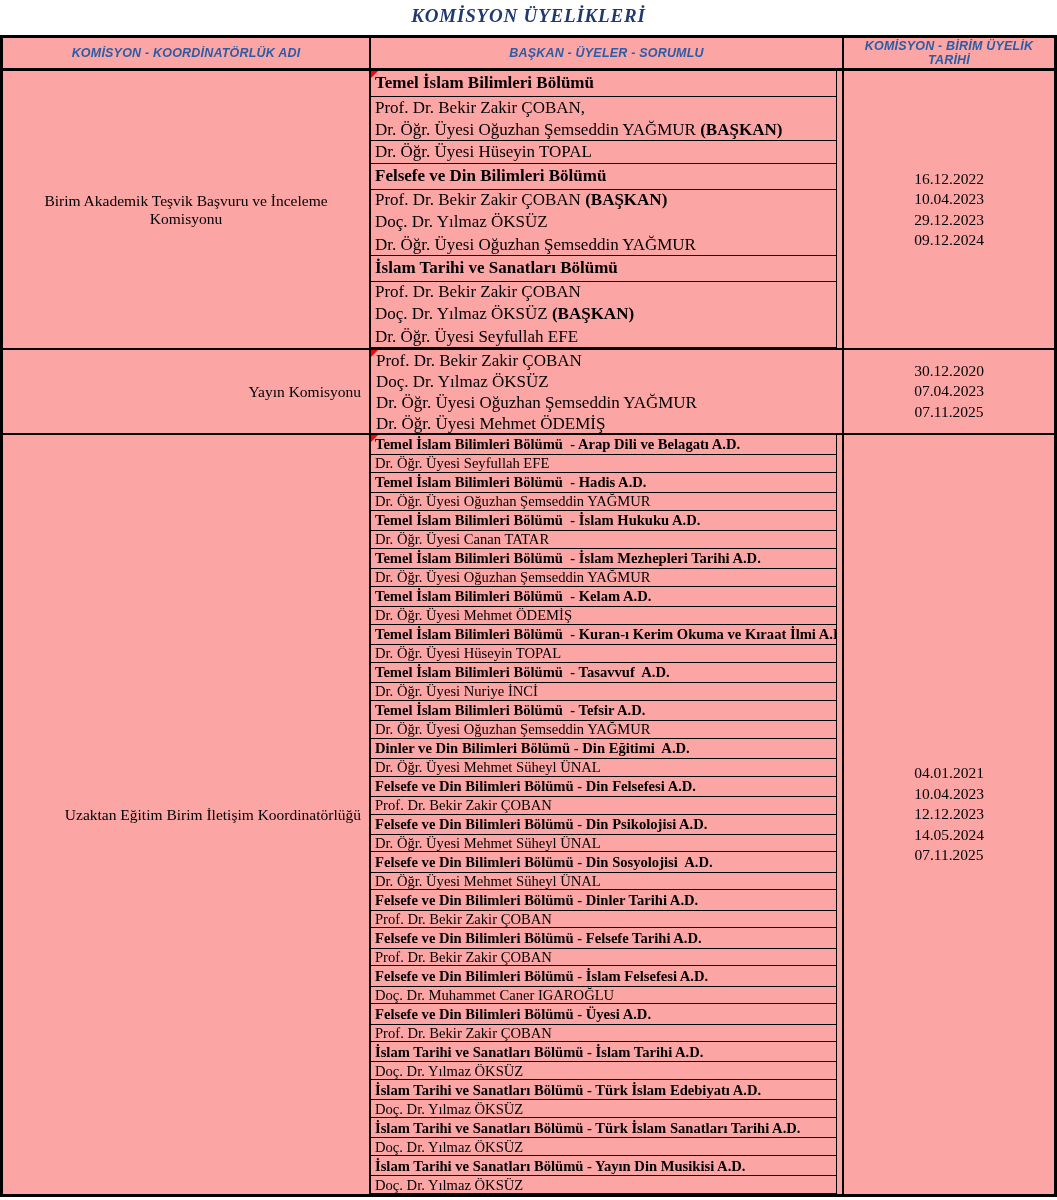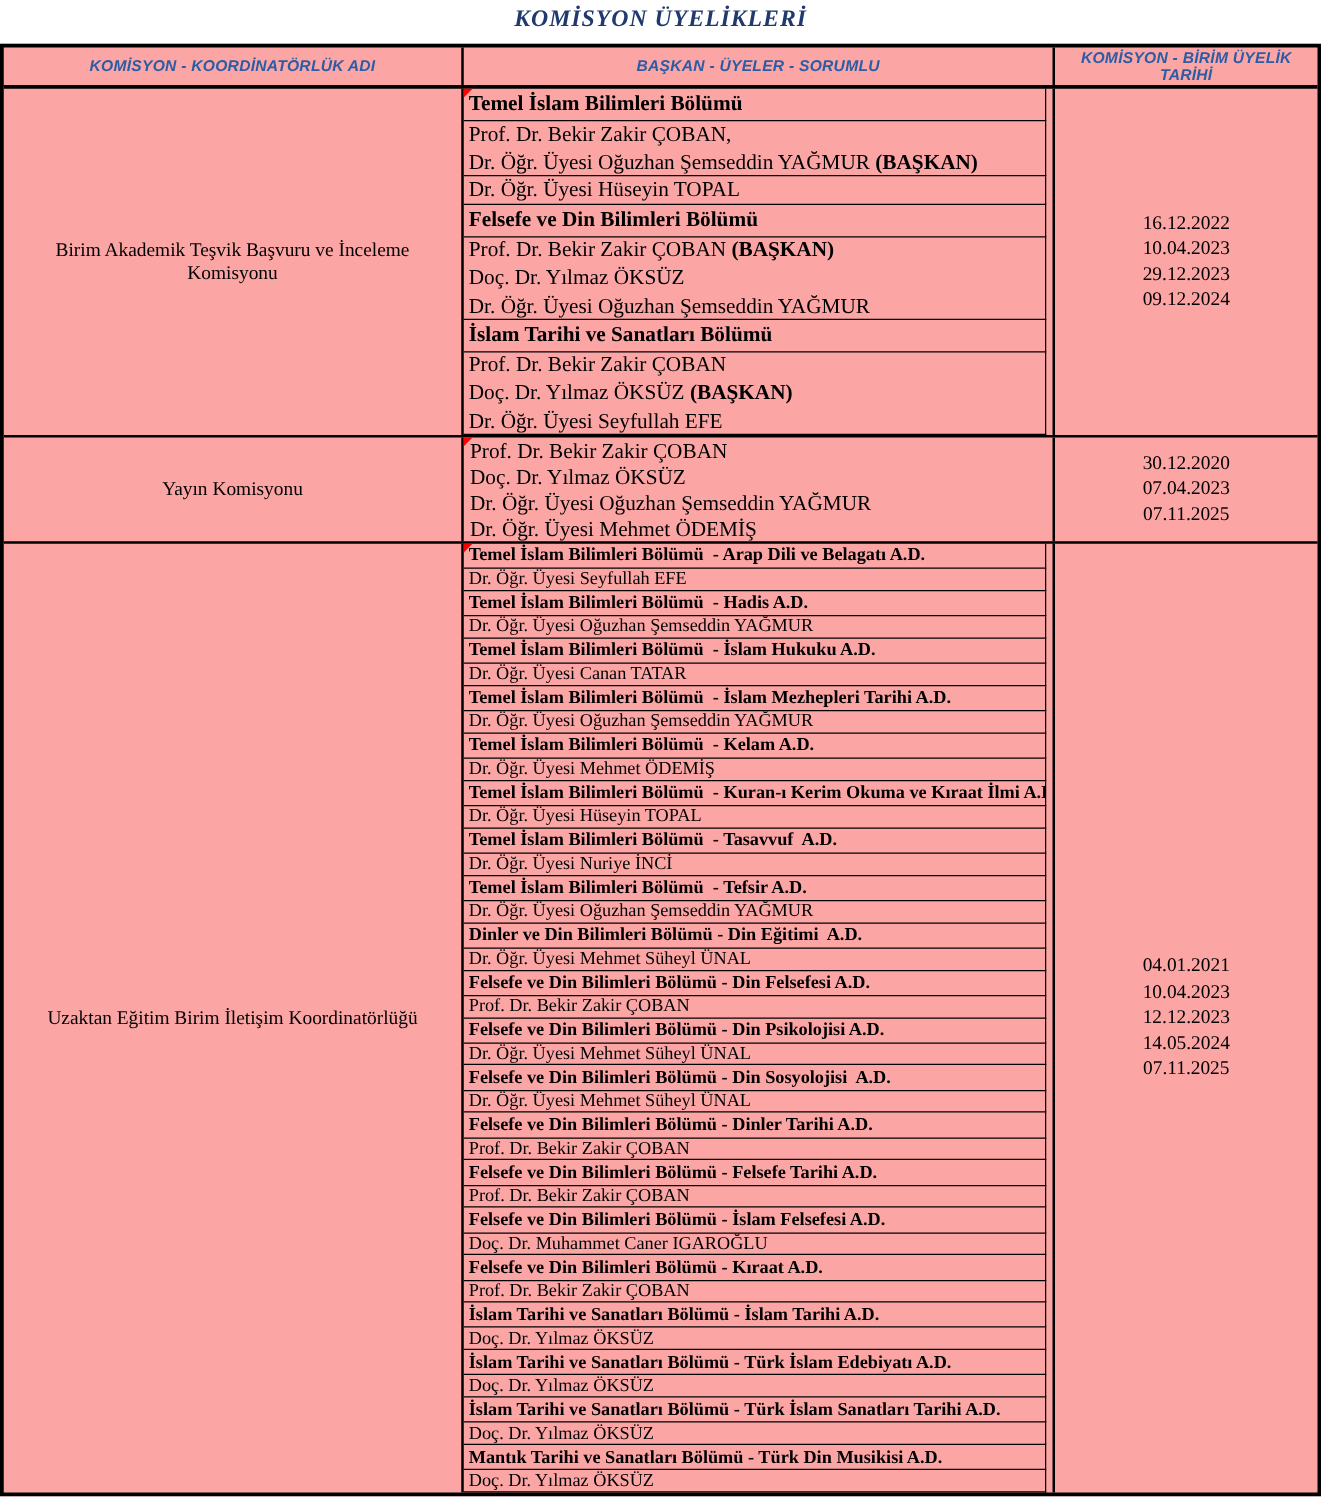--- a/index.html
+++ b/index.html
@@ -18,21 +18,21 @@
   .hc1{width:366px}
   .hc2{width:475px;border-left:2px solid #000;border-right:2px solid #000}
   .hc3{flex:1}
   #tbody{flex:1;display:flex;flex-direction:column;min-height:0}
   .trow{display:flex;min-height:0}
   .trow + .trow{border-top:2.5px solid #000}
   .row0{flex:none;height:277px}
   .row1{flex:none;height:85px}
   .row2{flex:1}
   .tcell{min-height:0}
-  .c1{width:366px;display:flex;align-items:center;justify-content:center;
+  .c1{width:366px;display:flex;align-items:center;justify-content:flex-end;
       text-align:center;font-size:15.5px;padding:11px 8px}
   .c2{width:475px;border-left:2px solid #000;border-right:2px solid #000;
       display:flex;flex-direction:column;position:relative;padding-right:5px}
   .c3{flex:1;display:flex;align-items:center;justify-content:center}
   .dates{text-align:center;font-size:15.5px;line-height:20.5px}
   .mcell{flex-basis:0;min-height:0;overflow:hidden;
          border-bottom:1.5px solid #000;border-right:1.5px solid #000;
          display:flex;flex-direction:column;justify-content:center;padding-left:4px}
   .mcell.plain{border:none;padding-left:5px}
   .line{white-space:pre;font-size:17px;line-height:1.3}
@@ -207,21 +207,21 @@
           <div class="mcell members" style="flex-grow: 1;">
             <div class="line">Prof. Dr. Bekir Zakir ÇOBAN</div>
           </div>
           <div class="mcell dept" style="flex-grow: 1.15;">
             <div class="line">Felsefe ve Din Bilimleri Bölümü - İslam Felsefesi A.D.</div>
           </div>
           <div class="mcell members" style="flex-grow: 1;">
             <div class="line">Doç. Dr. Muhammet Caner IGAROĞLU</div>
           </div>
           <div class="mcell dept" style="flex-grow: 1.15;">
-            <div class="line">Felsefe ve Din Bilimleri Bölümü - Kıraat A.D.</div>
+            <div class="line">Felsefe ve Din Bilimleri Bölümü - Üyesi A.D.</div>
           </div>
           <div class="mcell members" style="flex-grow: 1;">
             <div class="line">Prof. Dr. Bekir Zakir ÇOBAN</div>
           </div>
           <div class="mcell dept" style="flex-grow: 1.15;">
             <div class="line">İslam Tarihi ve Sanatları Bölümü - İslam Tarihi A.D.</div>
           </div>
           <div class="mcell members" style="flex-grow: 1;">
             <div class="line">Doç. Dr. Yılmaz ÖKSÜZ</div>
           </div>
@@ -231,21 +231,21 @@
           <div class="mcell members" style="flex-grow: 1;">
             <div class="line">Doç. Dr. Yılmaz ÖKSÜZ</div>
           </div>
           <div class="mcell dept" style="flex-grow: 1.15;">
             <div class="line">İslam Tarihi ve Sanatları Bölümü - Türk İslam Sanatları Tarihi A.D.</div>
           </div>
           <div class="mcell members" style="flex-grow: 1;">
             <div class="line">Doç. Dr. Yılmaz ÖKSÜZ</div>
           </div>
           <div class="mcell dept" style="flex-grow: 1.15;">
-            <div class="line">Mantık Tarihi ve Sanatları Bölümü - Türk Din Musikisi A.D.</div>
+            <div class="line">İslam Tarihi ve Sanatları Bölümü - Yayın Din Musikisi A.D.</div>
           </div>
           <div class="mcell members" style="flex-grow: 1;">
             <div class="line">Doç. Dr. Yılmaz ÖKSÜZ</div>
           </div>
         </div>
         <div class="tcell c3">
           <div class="dates">
             <div class="date-line">04.01.2021</div>
             <div class="date-line">10.04.2023</div>
             <div class="date-line">12.12.2023</div>

